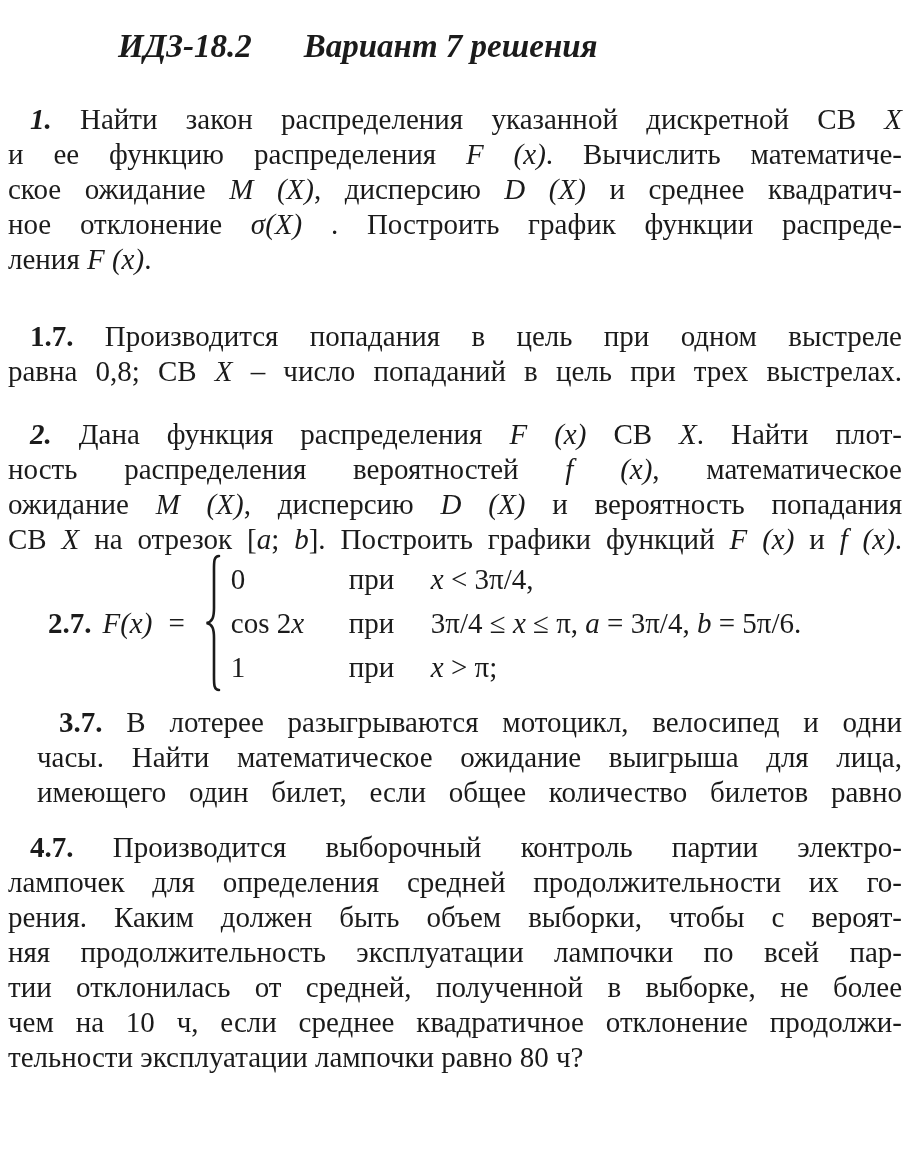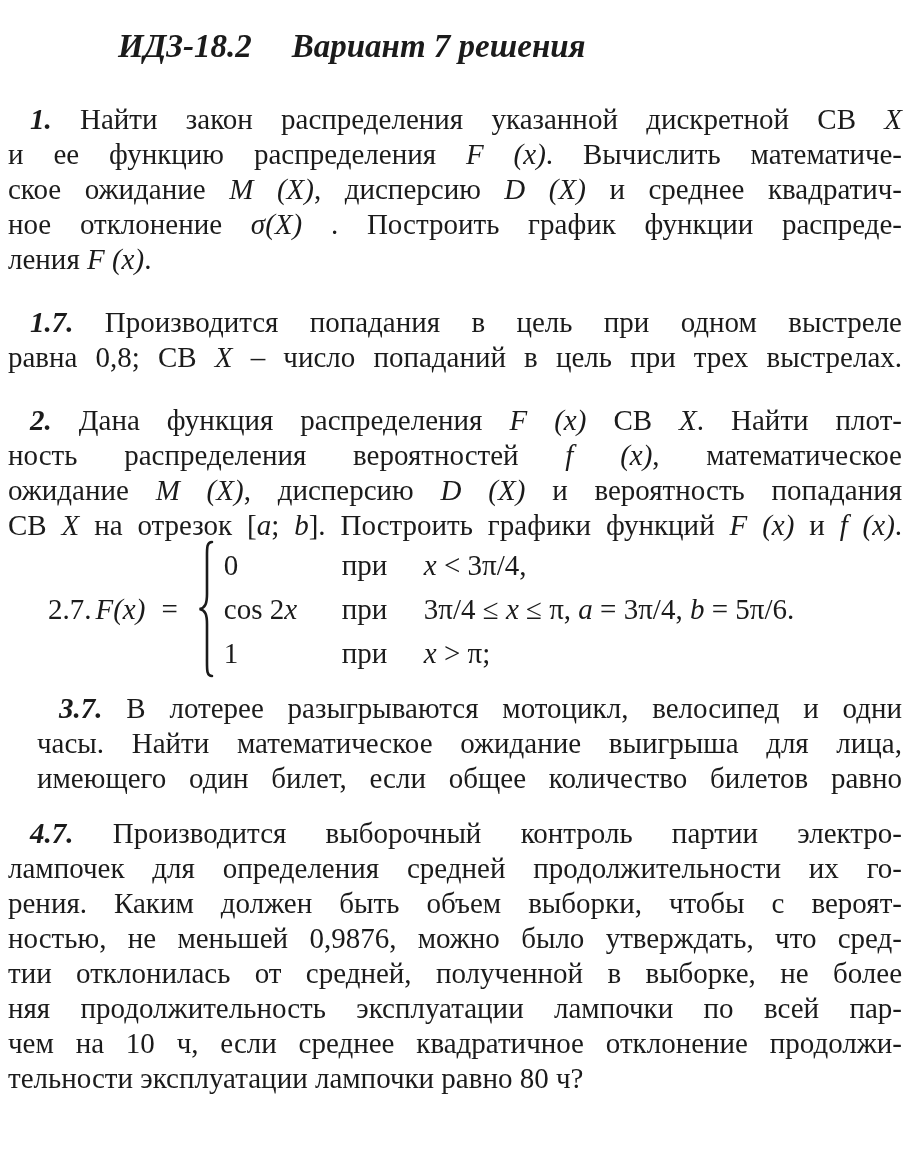--- a/index.html
+++ b/index.html
@@ -7,51 +7,51 @@
     width: 910px; height: 1155px;
     font-family: "Liberation Serif", "DejaVu Serif", serif;
     color: #1b1b1b;
     overflow: hidden;
     box-sizing: border-box;
     padding: 26px 8px 0 8px;
     font-size: 29px;
   }
   .title {
     display: flex;
-    gap: 40px;
+    gap: 52px;
     margin: 0 0 36px 110px;
     font-weight: bold;
     font-style: italic;
     font-size: 33px;
     line-height: 40px;
     white-space: nowrap;
     align-items: center;
   }
   .para { margin: 0; }
   .para .line {
     line-height: 35px;
     text-align: justify;
     text-align-last: justify;
     text-justify: inter-word;
   }
   .para .line.left { text-align-last: left; }
   .para .line.indent { text-indent: 22px; }
-  .gap30 { margin-bottom: 28px; }
+  .gap30 { margin-bottom: 42px; }
   .gap28 { margin-bottom: 28px; }
   .gap20 { margin-bottom: 20px; margin-left: 29px; }
   .it { font-style: italic; }
-  .bd { font-weight: bold; font-style: italic; }
+  .bd { font-weight: bold; }
   .bdit { font-weight: bold; font-style: italic; }
   .formula {
     display: flex;
     align-items: center;
     margin: 0 0 16px 40px;
     height: 132px;
   }
-  .formula .flabel { font-weight: normal; margin-right: 4px; }
+  .formula .flabel { font-weight: bold; margin-right: 11px; }
   .formula .ffunc { font-style: italic; margin-right: 16px; }
   .formula .feq { margin-right: 16px; }
   .formula .brace { flex: 0 0 auto; margin-right: 8px; }
   .cases { display: flex; flex-direction: column; }
   .case-row { display: flex; align-items: center; height: 44px; white-space: nowrap; }
   .case-row .val { display: inline-block; width: 118px; }
   .case-row .pri { display: inline-block; width: 82px; }
   .case-row .cond { display: inline-block; }
 </style>
 </head>
@@ -111,18 +111,17 @@
 <section class="para gap20">
     <div class="line indent"><span class="bd">3.7.</span><span> В лотерее разыгрываются мотоцикл, велосипед и одни</span></div>
     <div class="line"><span>часы. Найти математическое ожидание выигрыша для лица,</span></div>
     <div class="line"><span>имеющего один билет, если общее количество билетов равно</span></div>
   </section>
 
 <section class="para">
     <div class="line indent"><span class="bd">4.7.</span><span> Производится выборочный контроль партии электро-</span></div>
     <div class="line"><span>лампочек для определения средней продолжительности их го-</span></div>
     <div class="line"><span>рения. Каким должен быть объем выборки, чтобы с вероят-</span></div>
-    <div class="line"><span>ностью, не меньшей 0,9876, можно было утверждать, что сред-</span></div>
+    <div class="line"><span>няя продолжительность эксплуатации лампочки по всей пар-</span></div>
     <div class="line"><span>тии отклонилась от средней, полученной в выборке, не более</span></div>
-    <div class="line"><span>няя продолжительность эксплуатации лампочки по всей пар-</span></div>
     <div class="line"><span>чем на 10 ч, если среднее квадратичное отклонение продолжи-</span></div>
     <div class="line left"><span>тельности эксплуатации лампочки равно 80 ч?</span></div>
   </section>
 
 </body></html>

